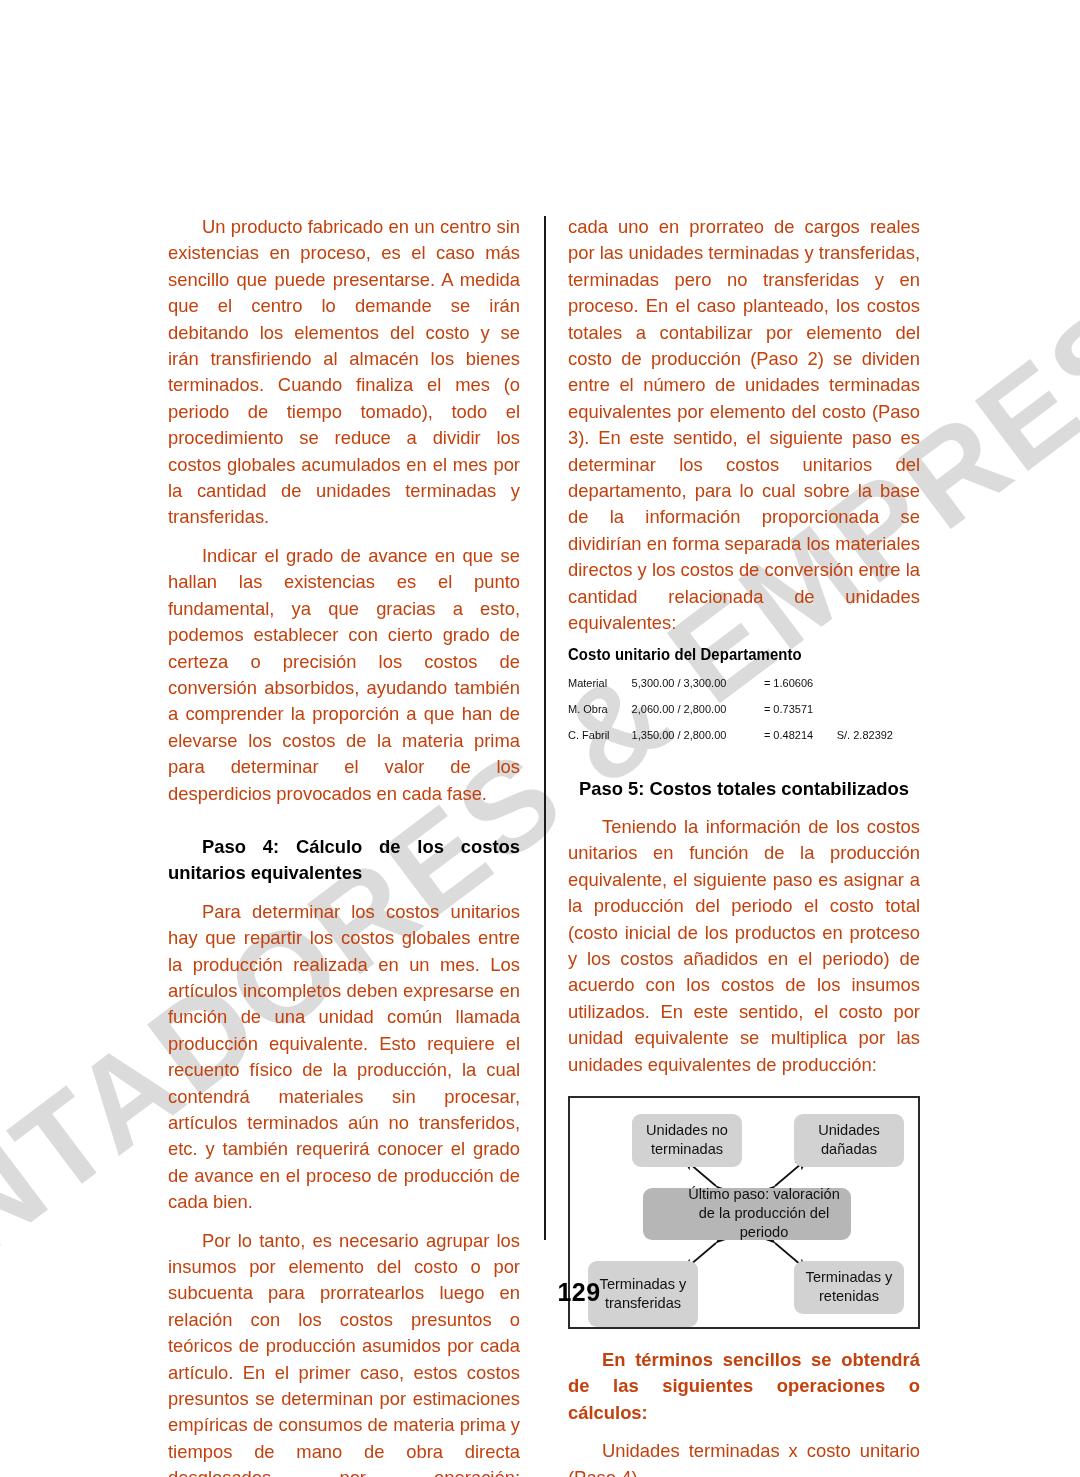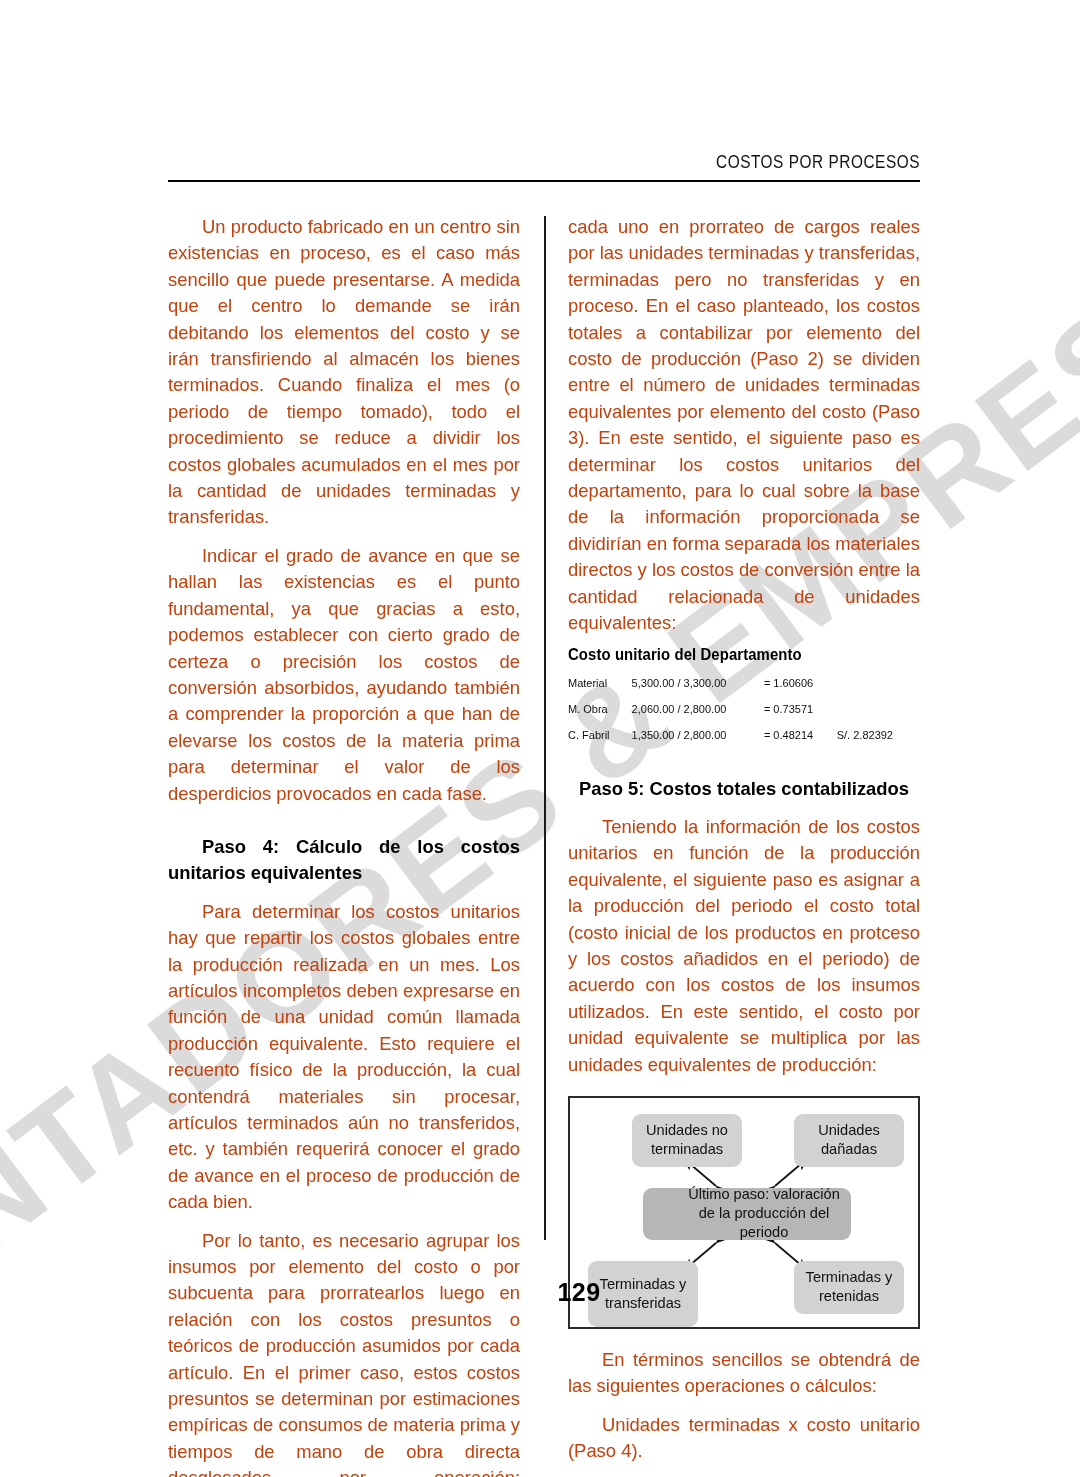--- a/index.html
+++ b/index.html
@@ -196,24 +196,20 @@
     padding-left: 39px;
   }
 </style>
 </head>
 <body>
 
 <div class="page">
 
   <div class="watermark">CONTADORES &amp; EMPRESAS</div>
 
-  <div class="runhead">
-    <div class="runhead-title">COSTOS POR PROCESOS</div>
-    <div class="runhead-rule"></div>
-  </div>
 
   <div class="columns">
 
     <div class="col col-left">
       <p class="body">Un producto fabricado en un centro sin existencias en proceso, es el caso más sencillo que puede presentarse. A medida que el centro lo demande se irán debitando los elementos del costo y se irán transfiriendo al almacén los bienes terminados. Cuando finaliza el mes (o periodo de tiempo tomado), todo el procedimiento se reduce a dividir los costos globales acumulados en el mes por la cantidad de unidades terminadas y transferidas.</p>
       <p class="body">Indicar el grado de avance en que se hallan las existencias es el punto fundamental, ya que gracias a esto, podemos establecer con cierto grado de certeza o precisión los costos de conversión absorbidos, ayudando también a comprender la proporción a que han de elevarse los costos de la materia prima para determinar el valor de los desperdicios provocados en cada fase.</p>
       <h3 class="step">Paso 4: Cálculo de los costos unitarios equivalentes</h3>
       <p class="body">Para determinar los costos unitarios hay que repartir los costos globales entre la producción realizada en un mes. Los artículos incompletos deben expresarse en función de una unidad común llamada producción equivalente. Esto requiere el recuento físico de la producción, la cual contendrá materiales sin procesar, artículos terminados aún no transferidos, etc. y también requerirá conocer el grado de avance en el proceso de producción de cada bien.</p>
       <p class="body">Por lo tanto, es necesario agrupar los insumos por elemento del costo o por subcuenta para prorratearlos luego en relación con los costos presuntos o teóricos de producción asumidos por cada artículo. En el primer caso, estos costos presuntos se determinan por estimaciones empíricas de consumos de materia prima y tiempos de mano de obra directa desglosados por operación; proporcionados por el sector técnico de la empresa.</p>
 
@@ -269,21 +265,21 @@
             <line x1="205" y1="145" x2="238" y2="173"></line>
           </g>
         </svg>
         <div class="dbox dbox-tl">Unidades no terminadas</div>
         <div class="dbox dbox-tr">Unidades dañadas</div>
         <div class="dbox center dbox-c">Último paso: valoración de la producción del periodo</div>
         <div class="dbox dbox-bl">Terminadas y transferidas</div>
         <div class="dbox dbox-br">Terminadas y retenidas</div>
       </div>
 
-      <p class="body" style="margin-top:18px;">En términos sencillos se obtendrá de las siguientes operaciones o cálculos:</p>
+      <p class="body" style="margin-top:18px;font-weight:bold;">En términos sencillos se obtendrá de las siguientes operaciones o cálculos:</p>
       <p class="body">Unidades terminadas x costo unitario (Paso 4).</p>
     </div>
 
   </div>
 
   <div class="folio">129</div>
 
 </div>
 
 </body></html>

